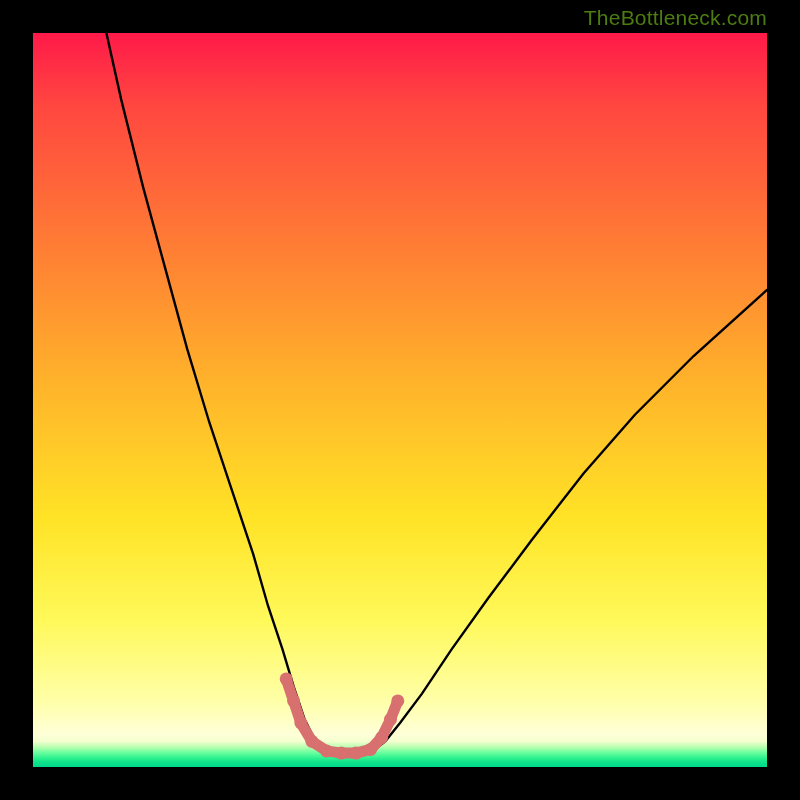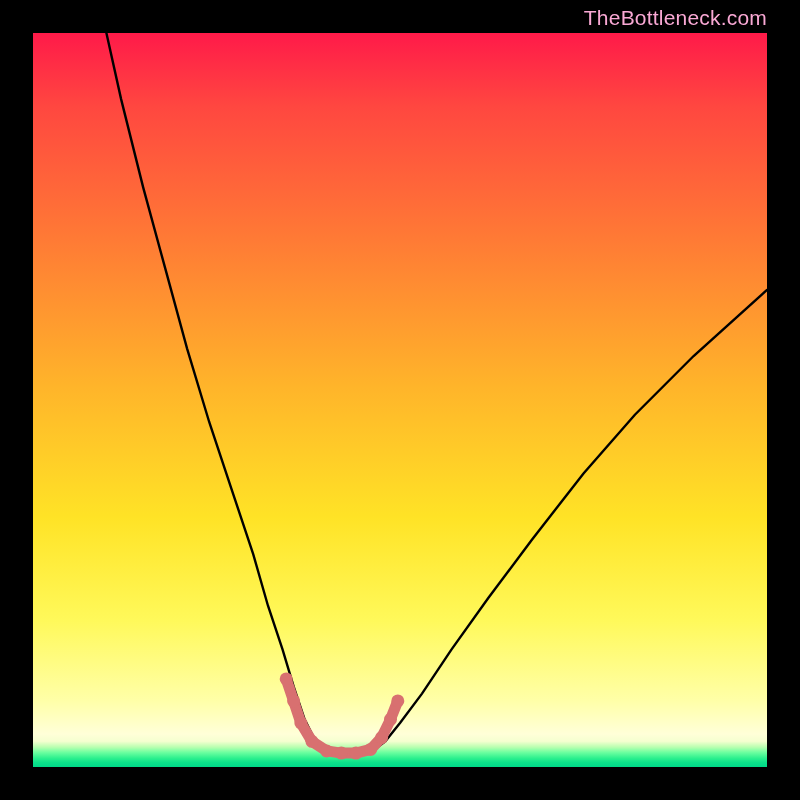--- a/index.html
+++ b/index.html
@@ -57,21 +57,21 @@
     left: 0;
     top: 0;
     width: 734px;
     height: 734px;
   }
   .watermark {
     position: absolute;
     right: 33px;
     top: 6px;
     font-size: 21px;
-    color: #f9a8d4;
+    color: #4d7c0f;
     letter-spacing: 0.2px;
   }
 </style>
 </head>
 <body>
 
 <div class="frame">
 
   <div class="plot-area">
     <div class="gradient"></div>

